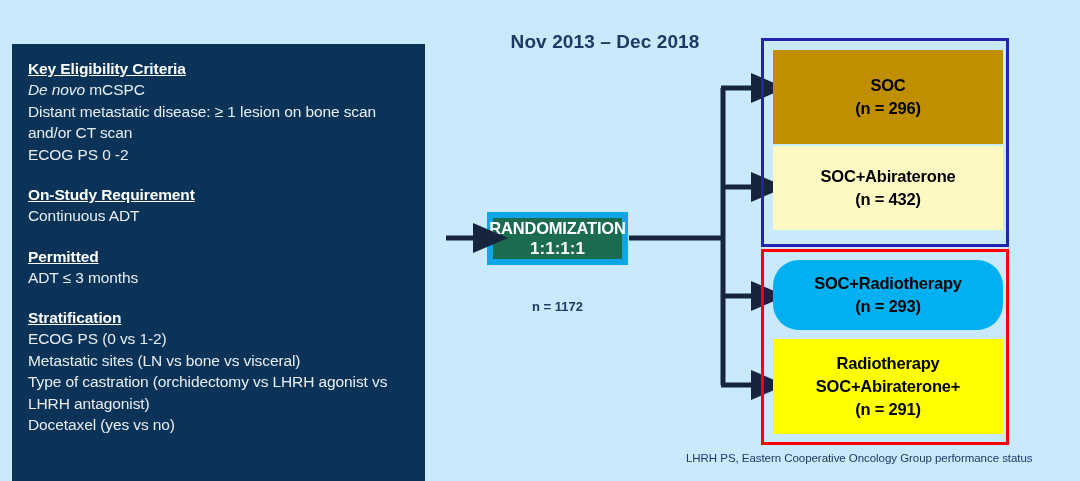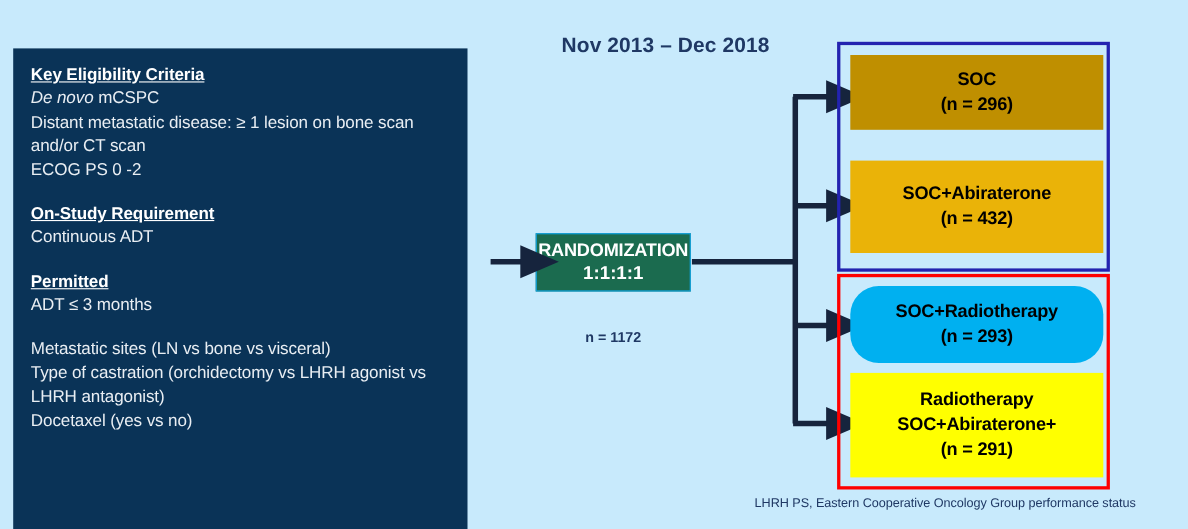--- a/index.html
+++ b/index.html
@@ -65,21 +65,21 @@
     letter-spacing: 0.1px;
   }
 
   #randomization-box {
     position: absolute;
     left: 487px;
     top: 212px;
     width: 141px;
     height: 53px;
     background: #1b6b4f;
-    border: 1px solid #0ea5e9;
+    border: 6px solid #0ea5e9;
     box-sizing: border-box;
     display: flex;
     flex-direction: column;
     align-items: center;
     justify-content: center;
   }
   #randomization-box .rnd-title {
     color: #ffffff;
     font-size: 16.5px;
     font-weight: bold;
@@ -145,21 +145,21 @@
     justify-content: center;
     color: #000000;
     font-size: 16.5px;
     font-weight: bold;
     line-height: 23px;
     text-align: center;
     letter-spacing: -0.2px;
   }
   #arm-soc {
     top: 50px;
-    height: 68px;
+    height: 94px;
     background: #bf8f00;
   }
   #arm-soc-abiraterone {
     top: 146px;
     height: 84px;
     background: #afd395;
   }
   #arm-soc-radiotherapy {
     top: 260px;
     height: 70px;
@@ -203,20 +203,22 @@
   <div class="crit-gap"></div>
 
   <div class="crit-block">
     <div class="crit-heading">Permitted</div>
     <div class="crit-line">ADT ≤ 3 months</div>
   </div>
 
   <div class="crit-gap"></div>
 
   <div class="crit-block">
+    <div class="crit-heading">Stratification</div>
+    <div class="crit-line">ECOG PS (0 vs 1-2)</div>
     <div class="crit-line">Metastatic sites (LN vs bone vs visceral)</div>
     <div class="crit-line">Type of castration (orchidectomy vs LHRH agonist vs LHRH antagonist)</div>
     <div class="crit-line">Docetaxel (yes vs no)</div>
   </div>
 
 </div>
 
 <div id="date-range-label">Nov 2013 – Dec 2018</div>
 
 <div id="randomization-box" style="background: rgb(27, 107, 79);">
@@ -260,21 +262,21 @@
 </svg>
 
 <div id="arm-group-systemic" style="border-color: rgb(35, 35, 176);"></div>
 <div id="arm-group-radiotherapy" style="border-color: rgb(254, 0, 0);"></div>
 
 <div class="arm-box" id="arm-soc" style="background: rgb(191, 143, 0);">
   <div>SOC</div>
   <div>(n = 296)</div>
 </div>
 
-<div class="arm-box" id="arm-soc-abiraterone" style="background: #eab308;">
+<div class="arm-box" id="arm-soc-abiraterone" style="background: #fef9c3;">
   <div>SOC+Abiraterone</div>
   <div>(n = 432)</div>
 </div>
 
 <div class="arm-box" id="arm-soc-radiotherapy" style="background: rgb(0, 176, 240);">
   <div>SOC+Radiotherapy</div>
   <div>(n = 293)</div>
 </div>
 
 <div class="arm-box" id="arm-soc-abiraterone-radiotherapy" style="background: rgb(255, 255, 0);">

